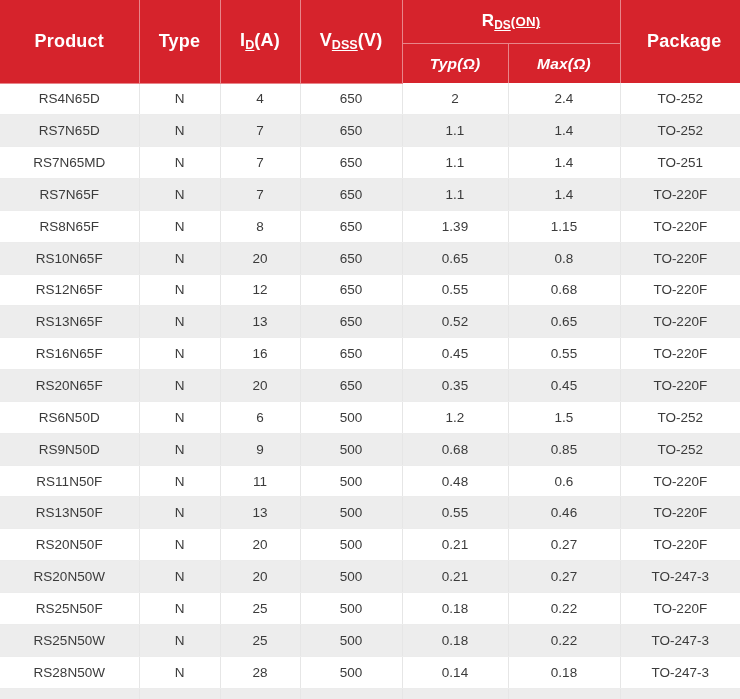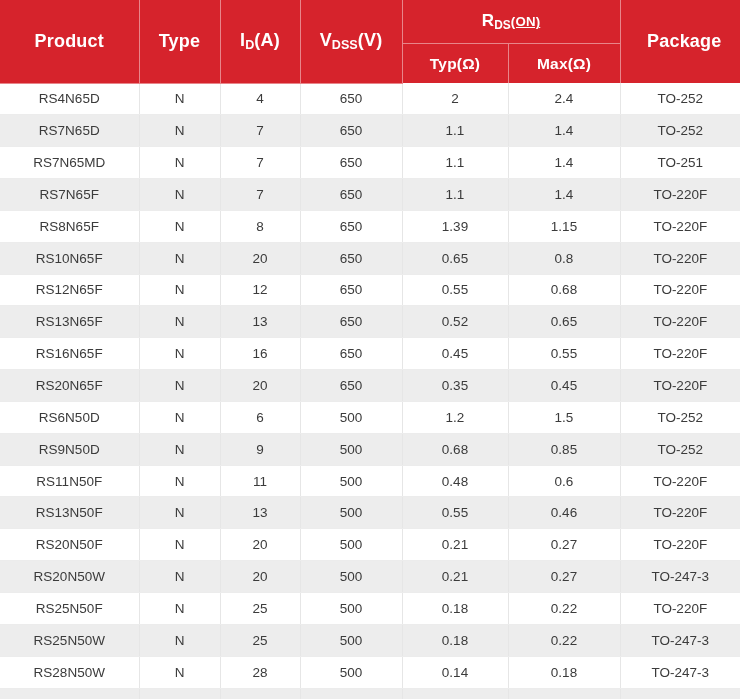--- a/index.html
+++ b/index.html
@@ -32,26 +32,27 @@
     padding: 0;
     border-right: 1px solid #e8858a;
     border-bottom: 1px solid #e8858a;
     letter-spacing: 0.2px;
   }
   thead th.last-col { border-right: none; padding-left: 8px; }
   thead th.no-bottom { border-bottom: none; }
 
   .h-main   { font-size: 18px; height: 82px; }
   .h-group  { font-size: 17px; height: 43px; }
-  .h-sub    { font-size: 15.5px; height: 39px; }
+  .h-sub    { font-size: 15.5px; height: 39px; font-style: italic; }
 
   .sub {
     font-size: 0.70em;
     vertical-align: -0.22em;
     letter-spacing: 0;
+    text-decoration: underline;
   }
   .smallcaps {
     font-size: 0.78em;
     vertical-align: 0;
     text-decoration: underline;
   }
 
   
   tbody td {
     height: 30.85px;

